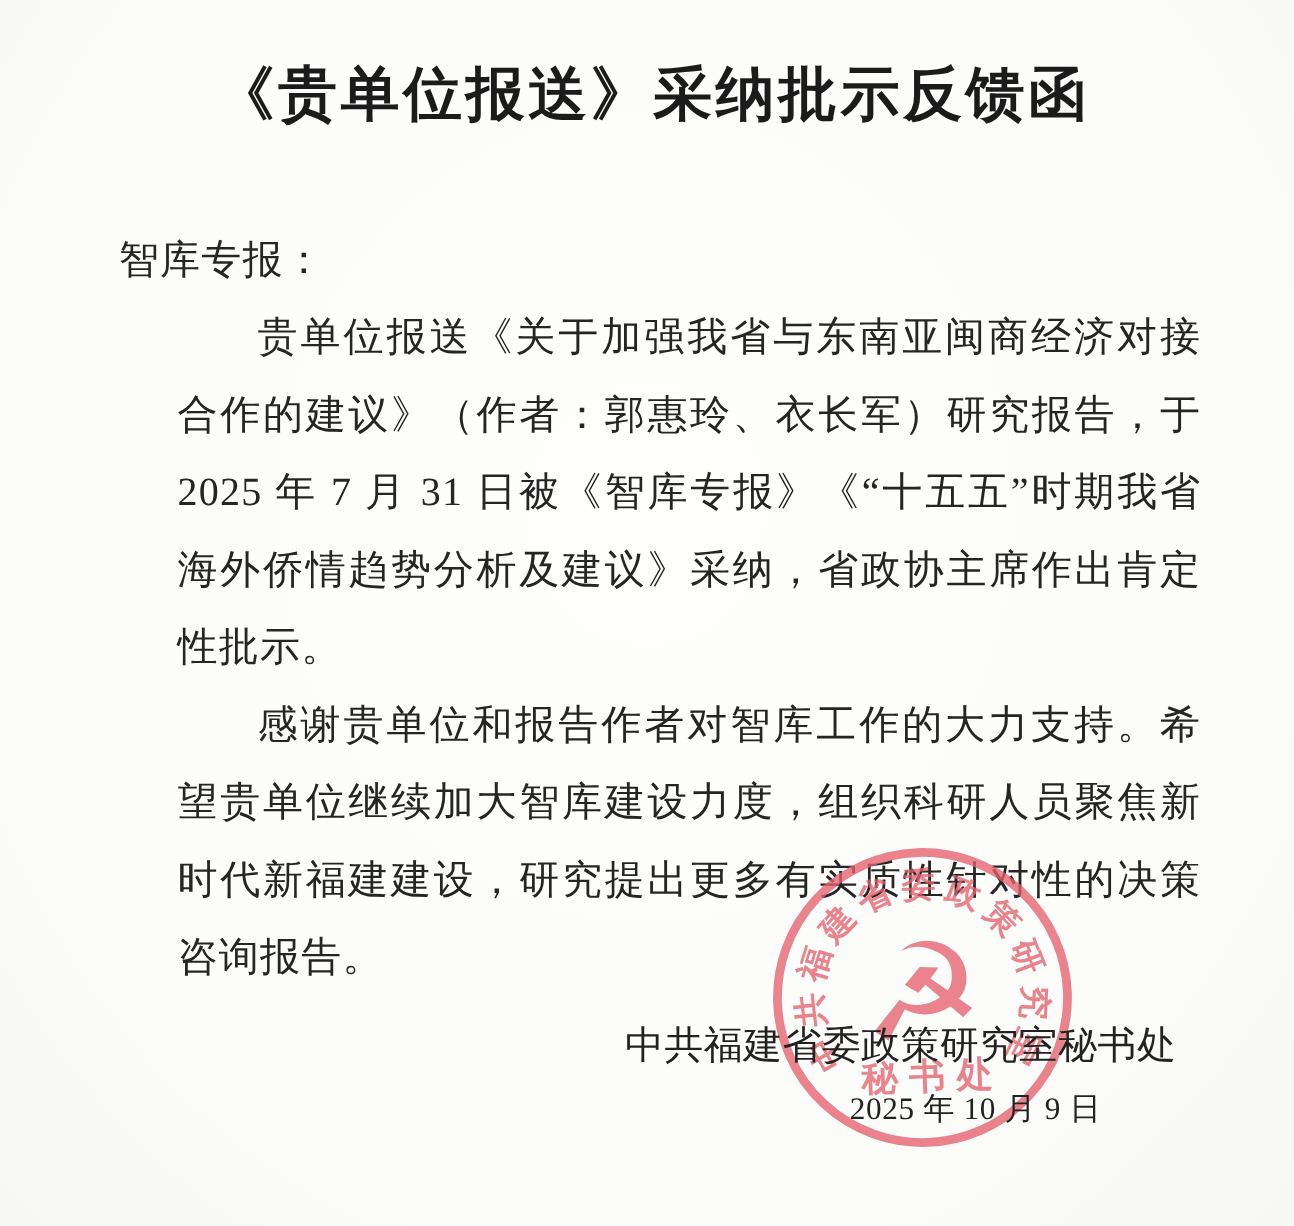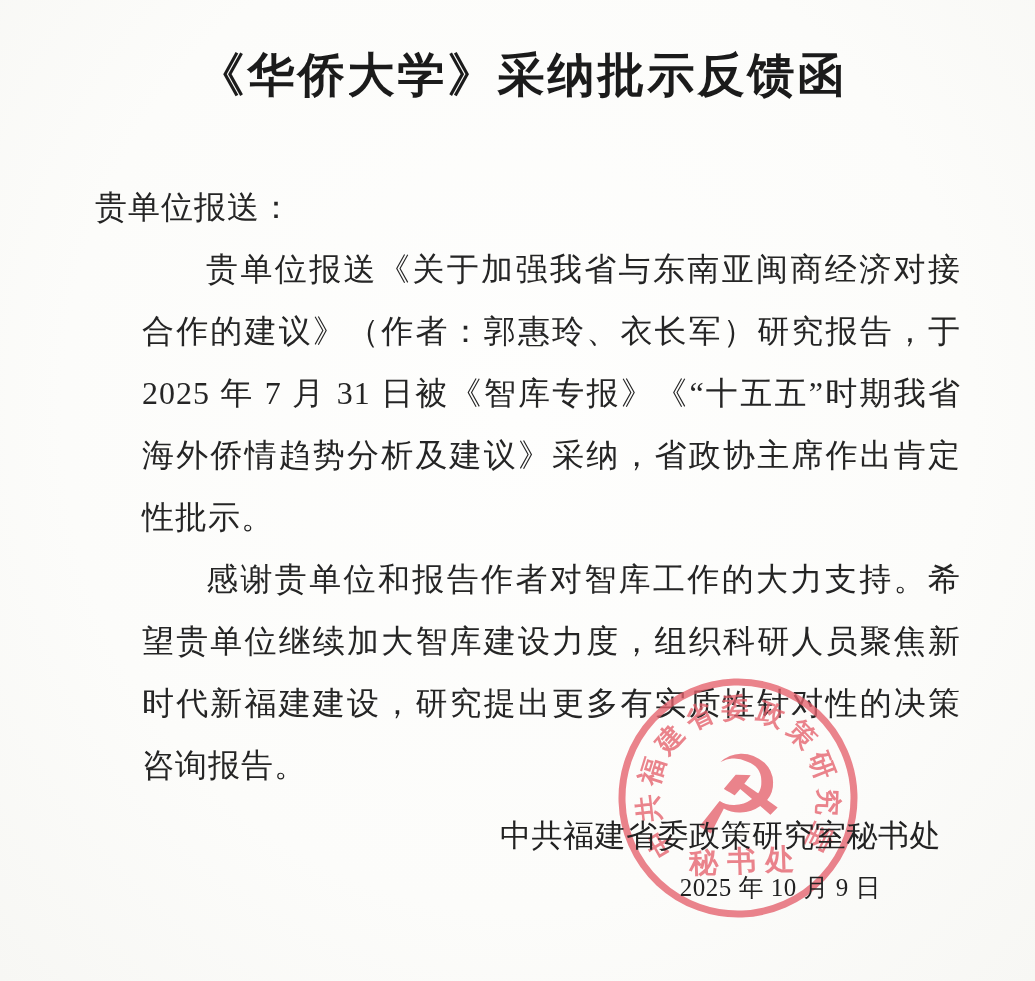--- a/index.html
+++ b/index.html
@@ -86,24 +86,24 @@
     font-family: "Liberation Serif", "DejaVu Serif", serif;
   }
   .seal-emblem {
     font-family: "DejaVu Sans", sans-serif;
     fill: #e4606c;
   }
 </style>
 </head>
 <body>
 
-<h1 class="doc-title">《华侨大学》采纳批示反馈函</h1>
+<h1 class="doc-title">《贵单位报送》采纳批示反馈函</h1>
 
 <div class="doc-body">
-  <p class="salutation">贵单位报送：</p>
+  <p class="salutation">智库专报：</p>
   <p class="para">贵单位报送《关于加强我省与东南亚闽商经济对接合作的建议》（作者：郭惠玲、衣长军）研究报告，于 2025 年 7 月 31 日被《智库专报》《“十五五”时期我省海外侨情趋势分析及建议》采纳，省政协主席作出肯定性批示。</p>
   <p class="para">感谢贵单位和报告作者对智库工作的大力支持。希望贵单位继续加大智库建设力度，组织科研人员聚焦新时代新福建建设，研究提出更多有实质性针对性的决策咨询报告。</p>
 </div>
 
 <div class="seal-wrap">
   <svg viewBox="0 0 260 260" width="260" height="260">
     <g opacity="0.78">
       <circle cx="130" cy="130" r="116" fill="none" stroke="#e4606c" stroke-width="7"></circle>
       <g id="seal-arc">
           <text x="130" y="49" text-anchor="middle" transform="rotate(-118 130 130)" class="seal-arc-char">中</text>

